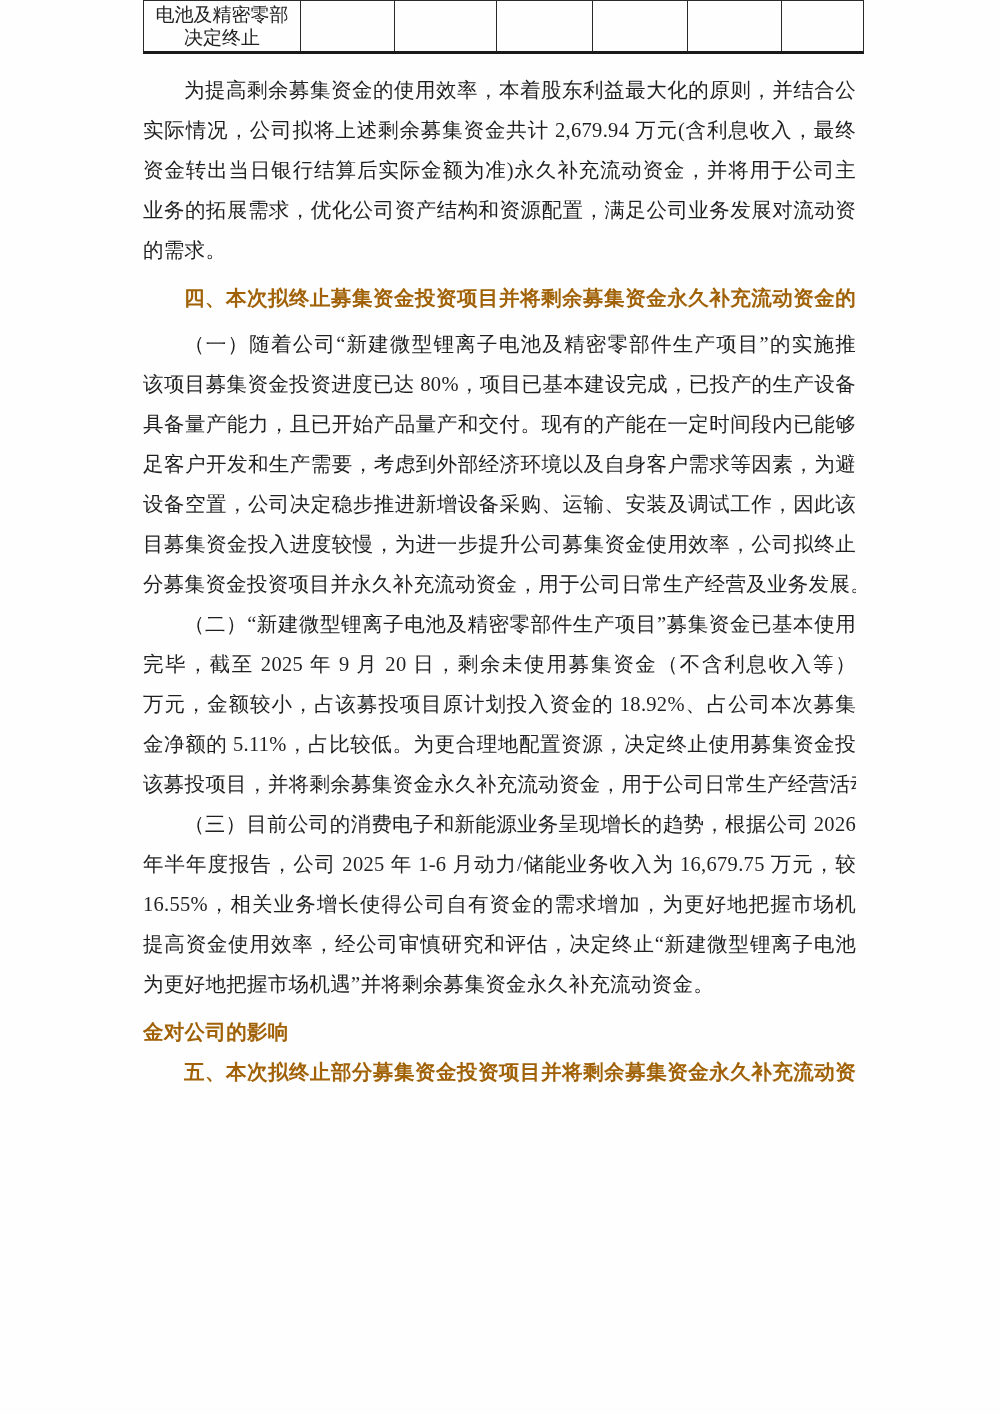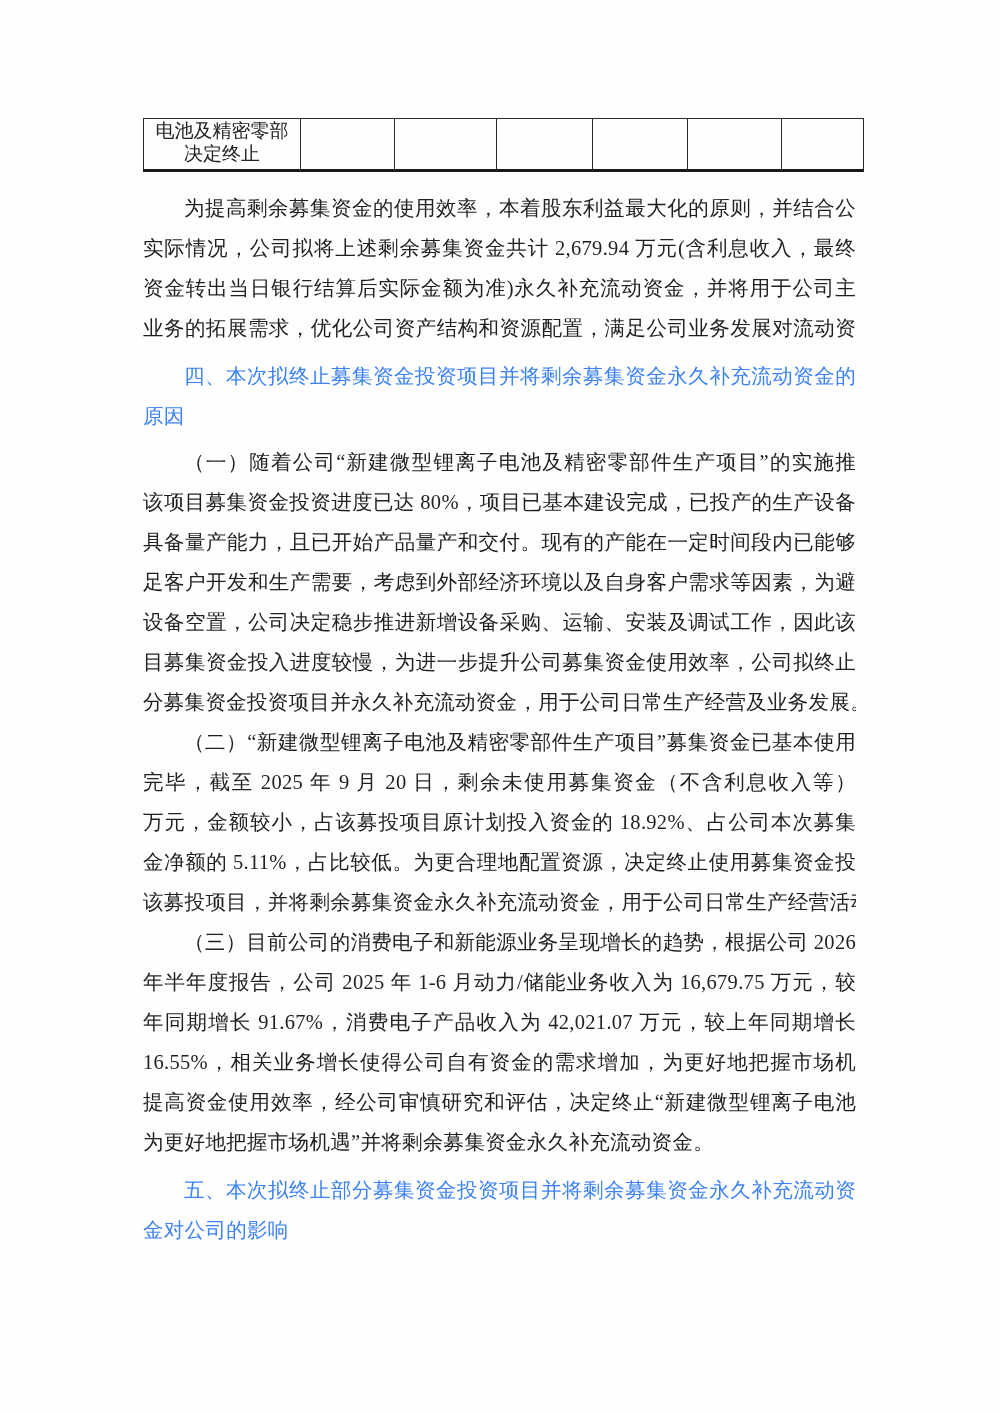--- a/index.html
+++ b/index.html
@@ -18,22 +18,20 @@
     overflow: hidden;
   }
   .content {
     position: absolute;
     left: 143px;
     top: 0;
     width: 713px;
   }
   
   .tbl-wrap {
-    margin-top: 118px;
-    font-family: Liberation Mono, monospace;
   }
   table.cont-table {
     width: 713px;
     border-collapse: collapse;
     table-layout: fixed;
   }
   table.cont-table td {
     border: 1.5px solid #2a2a2a;
     height: 50px;
     padding: 0;
@@ -65,22 +63,22 @@
     letter-spacing: 0.3px;
   }
   .line.fill {
     white-space: normal;
     text-align: justify;
     text-align-last: justify;
     text-justify: inter-character;
   }
   .line.indent { text-indent: 2em; }
   .heading .line {
-    font-weight: normal;
-    color: #3b82f6;
+    font-weight: bold;
+    color: #a16207;
   }
   .gap-after-table { height: 16px; }
   .heading { margin-top: 8px; margin-bottom: 6px; }
 </style>
 </head>
 <body>
 
 <div class="page">
   <div class="content">
     <div class="tbl-wrap">
@@ -101,48 +99,47 @@
           </tbody>
       </table>
     </div>
     <div class="gap-after-table"></div>
     <div id="doc-body">
         <div class="block para">
           <div class="line indent fill">为提高剩余募集资金的使用效率，本着股东利益最大化的原则，并结合公司</div>
           <div class="line fill">实际情况，公司拟将上述剩余募集资金共计 2,679.94 万元(含利息收入，最终以</div>
           <div class="line fill">资金转出当日银行结算后实际金额为准)永久补充流动资金，并将用于公司主营</div>
           <div class="line fill">业务的拓展需求，优化公司资产结构和资源配置，满足公司业务发展对流动资金</div>
+          <div class="line">的需求。</div>
         </div>
         <div class="block heading">
           <div class="line indent fill">四、本次拟终止募集资金投资项目并将剩余募集资金永久补充流动资金的</div>
-          <div class="line">原因</div>
         </div>
         <div class="block para">
           <div class="line indent fill">（一）随着公司“新建微型锂离子电池及精密零部件生产项目”的实施推进，</div>
           <div class="line fill">该项目募集资金投资进度已达 80%，项目已基本建设完成，已投产的生产设备已</div>
           <div class="line fill">具备量产能力，且已开始产品量产和交付。现有的产能在一定时间段内已能够满</div>
           <div class="line fill">足客户开发和生产需要，考虑到外部经济环境以及自身客户需求等因素，为避免</div>
           <div class="line fill">设备空置，公司决定稳步推进新增设备采购、运输、安装及调试工作，因此该项</div>
           <div class="line fill">目募集资金投入进度较慢，为进一步提升公司募集资金使用效率，公司拟终止部</div>
           <div class="line">分募集资金投资项目并永久补充流动资金，用于公司日常生产经营及业务发展。</div>
         </div>
         <div class="block para">
           <div class="line indent fill">（二）“新建微型锂离子电池及精密零部件生产项目”募集资金已基本使用</div>
           <div class="line fill">完毕，截至 2025 年 9 月 20 日，剩余未使用募集资金（不含利息收入等）2,220.88</div>
           <div class="line fill">万元，金额较小，占该募投项目原计划投入资金的 18.92%、占公司本次募集资</div>
           <div class="line fill">金净额的 5.11%，占比较低。为更合理地配置资源，决定终止使用募集资金投资</div>
           <div class="line">该募投项目，并将剩余募集资金永久补充流动资金，用于公司日常生产经营活动。</div>
         </div>
         <div class="block para">
           <div class="line indent fill">（三）目前公司的消费电子和新能源业务呈现增长的趋势，根据公司 2026</div>
           <div class="line fill">年半年度报告，公司 2025 年 1-6 月动力/储能业务收入为 16,679.75 万元，较上</div>
-          <div class="line fill">年同期增长 91.67%，消费电子产品收入为 42,021.07 万元，较上年同期增长</div>
           <div class="line fill">16.55%，相关业务增长使得公司自有资金的需求增加，为更好地把握市场机遇，</div>
           <div class="line fill">提高资金使用效率，经公司审慎研究和评估，决定终止“新建微型锂离子电池及</div>
           <div class="line">为更好地把握市场机遇”并将剩余募集资金永久补充流动资金。</div>
         </div>
         <div class="block heading">
+          <div class="line">金对公司的影响</div>
           <div class="line indent fill">五、本次拟终止部分募集资金投资项目并将剩余募集资金永久补充流动资</div>
-          <div class="line">金对公司的影响</div>
         </div>
       </div>
   </div>
 </div>
 
 </body></html>

